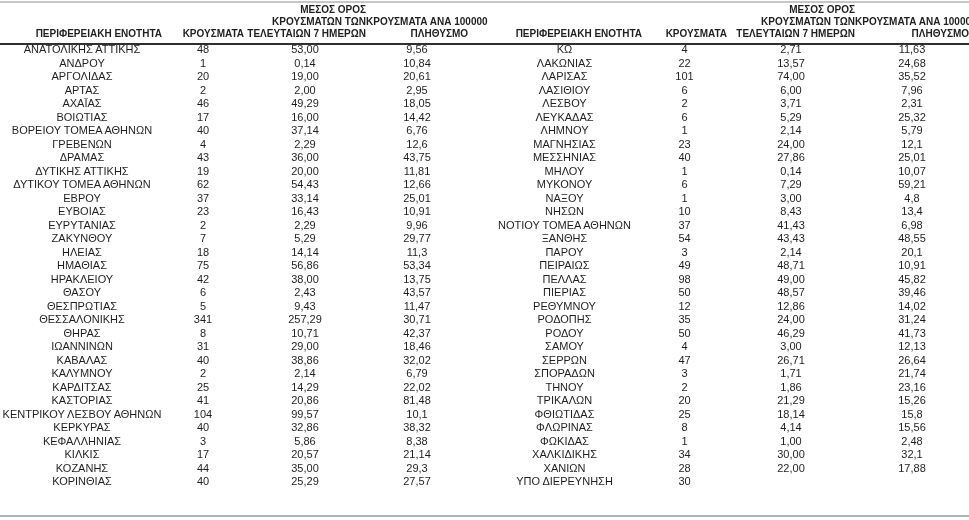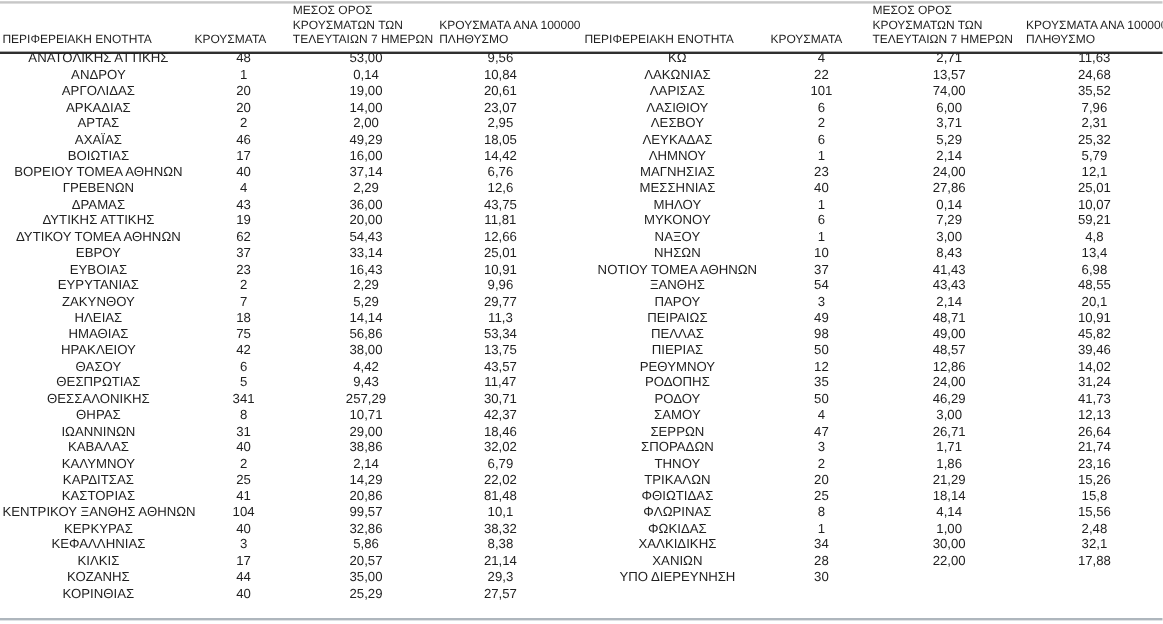--- a/index.html
+++ b/index.html
@@ -31,22 +31,22 @@
     top: 0;
     border-collapse: collapse;
     table-layout: fixed;
   }
   #table-left  { left: 2px;   width: 466px; }
   #table-right { left: 487px; width: 482px; }
 
   table.cases thead tr { height: 43px; }
   table.cases th {
     vertical-align: bottom;
-    text-align: left;
-    font-weight: normal;
+    text-align: right;
+    font-weight: bold;
     font-size: 10px;
     line-height: 12px;
     padding: 0 0 3px 0;
     white-space: nowrap;
     color: #1f1f1f;
   }
   table.cases td {
     height: 13.5px;
     text-align: center;
     vertical-align: middle;
@@ -94,26 +94,20 @@
           <td>0,14</td>
           <td>10,84</td>
         </tr>
         <tr>
           <td>ΑΡΓΟΛΙΔΑΣ</td>
           <td>20</td>
           <td>19,00</td>
           <td>20,61</td>
         </tr>
         <tr>
-          <td>ΑΡΚΑΔΙΑΣ</td>
-          <td>20</td>
-          <td>14,00</td>
-          <td>23,07</td>
-        </tr>
-        <tr>
           <td>ΑΡΤΑΣ</td>
           <td>2</td>
           <td>2,00</td>
           <td>2,95</td>
         </tr>
         <tr>
           <td>ΑΧΑΪΑΣ</td>
           <td>46</td>
           <td>49,29</td>
           <td>18,05</td>
@@ -192,21 +186,21 @@
         </tr>
         <tr>
           <td>ΗΡΑΚΛΕΙΟΥ</td>
           <td>42</td>
           <td>38,00</td>
           <td>13,75</td>
         </tr>
         <tr>
           <td>ΘΑΣΟΥ</td>
           <td>6</td>
-          <td>4,42</td>
+          <td>2,43</td>
           <td>43,57</td>
         </tr>
         <tr>
           <td>ΘΕΣΠΡΩΤΙΑΣ</td>
           <td>5</td>
           <td>9,43</td>
           <td>11,47</td>
         </tr>
         <tr>
           <td>ΘΕΣΣΑΛΟΝΙΚΗΣ</td>
@@ -244,21 +238,21 @@
           <td>14,29</td>
           <td>22,02</td>
         </tr>
         <tr>
           <td>ΚΑΣΤΟΡΙΑΣ</td>
           <td>41</td>
           <td>20,86</td>
           <td>81,48</td>
         </tr>
         <tr>
-          <td>ΚΕΝΤΡΙΚΟΥ ΞΑΝΘΗΣ ΑΘΗΝΩΝ</td>
+          <td>ΚΕΝΤΡΙΚΟΥ ΛΕΣΒΟΥ ΑΘΗΝΩΝ</td>
           <td>104</td>
           <td>99,57</td>
           <td>10,1</td>
         </tr>
         <tr>
           <td>ΚΕΡΚΥΡΑΣ</td>
           <td>40</td>
           <td>32,86</td>
           <td>38,32</td>
         </tr>

